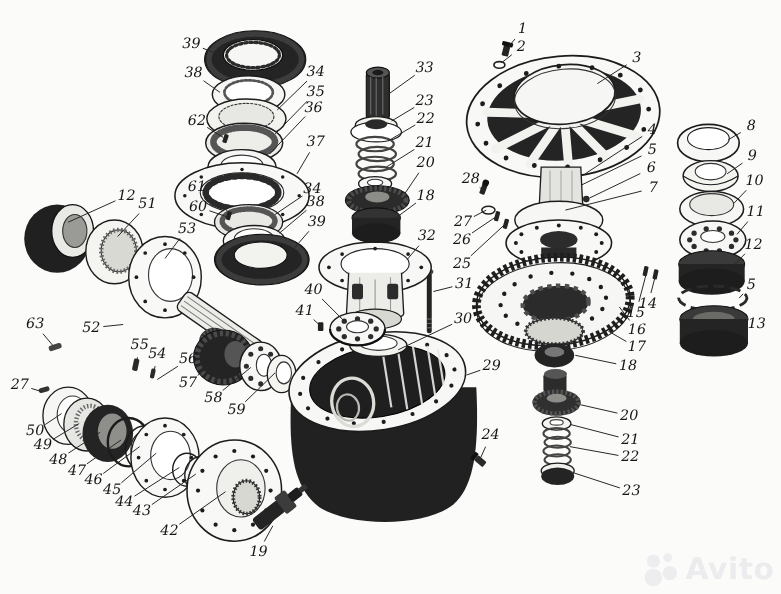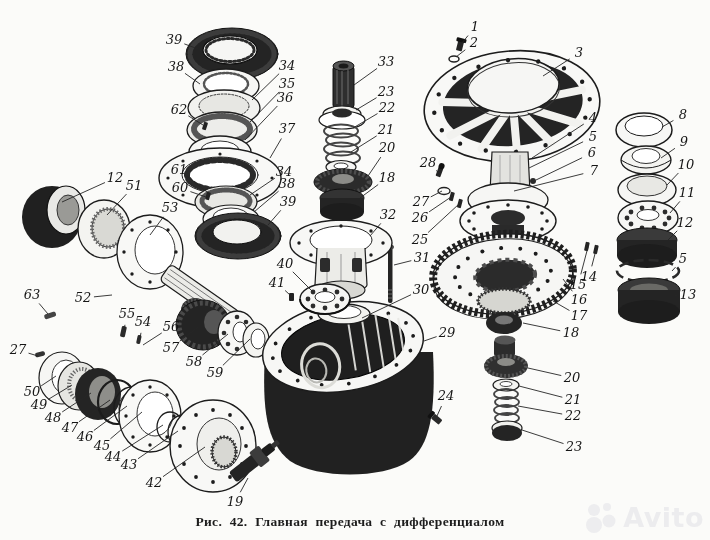--- a/index.html
+++ b/index.html
@@ -544,21 +544,20 @@
         <text x="687" y="193" data-name="callout-number">11</text>
         <line x1="677.221825406948" y1="230.77817459305203" x2="668" y2="240" data-name="callout-leader"></line>
         <text x="685" y="223" data-name="callout-number">12</text>
         <line x1="675.5670290863092" y1="267.1086955422082" x2="672" y2="271" data-name="callout-leader"></line>
         <text x="683" y="259" data-name="callout-number">5</text>
         <line x1="677.0324006594826" y1="295.8436614877321" x2="675" y2="296" data-name="callout-leader"></line>
         <text x="688" y="295" data-name="callout-number">13</text>
       </g>
 </svg>
 
-<div class="caption" data-name="figure-caption">Рис. 42. Главная передача с дифференциалом</div>
 
 <div class="watermark" data-name="watermark">
   <svg width="34" height="34" viewBox="0 0 34 34" data-name="avito-logo-icon">
     <g fill="#ededef">
       <circle cx="10" cy="10" r="6"></circle>
       <circle cx="23" cy="7" r="4"></circle>
       <circle cx="10" cy="25" r="8"></circle>
       <circle cx="25" cy="21" r="6.5"></circle>
     </g>
   </svg>

